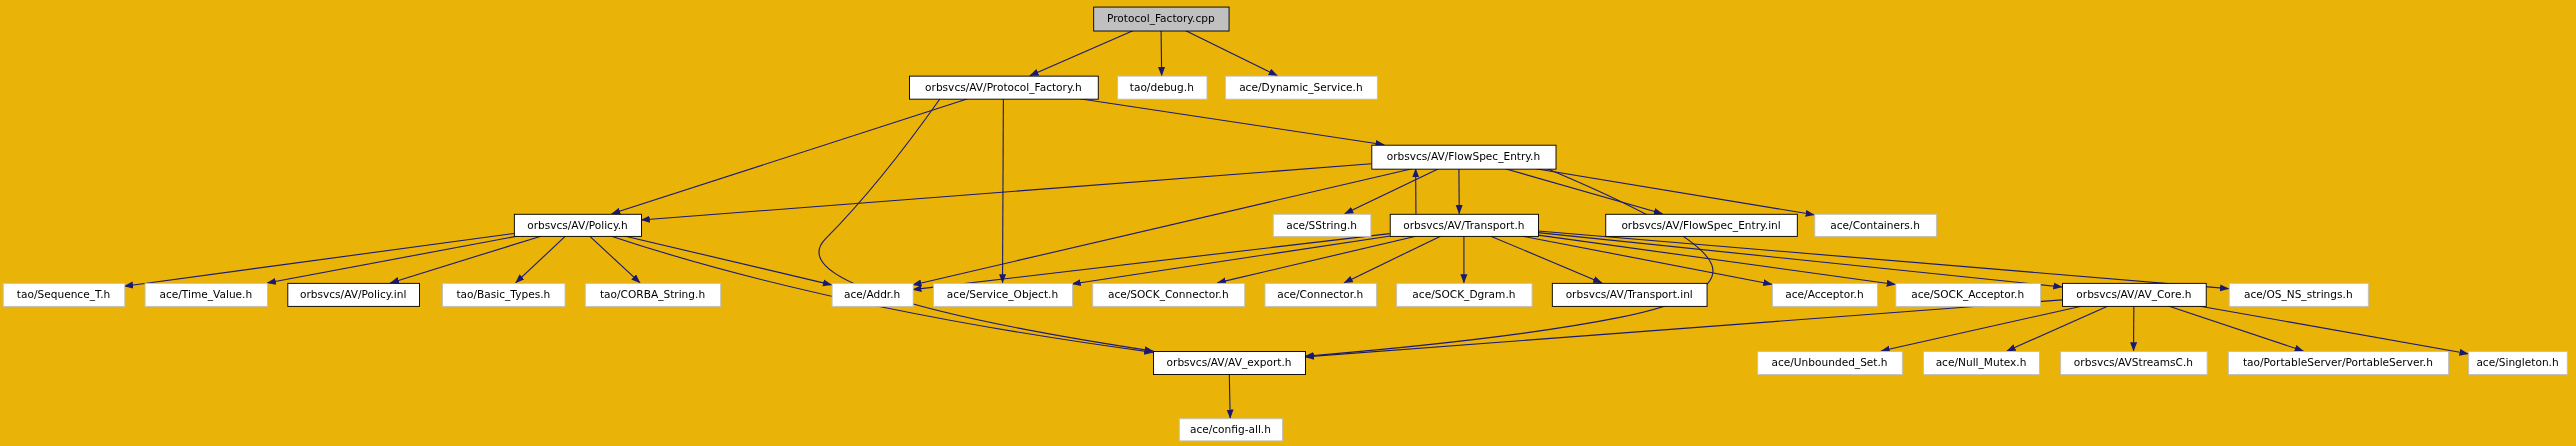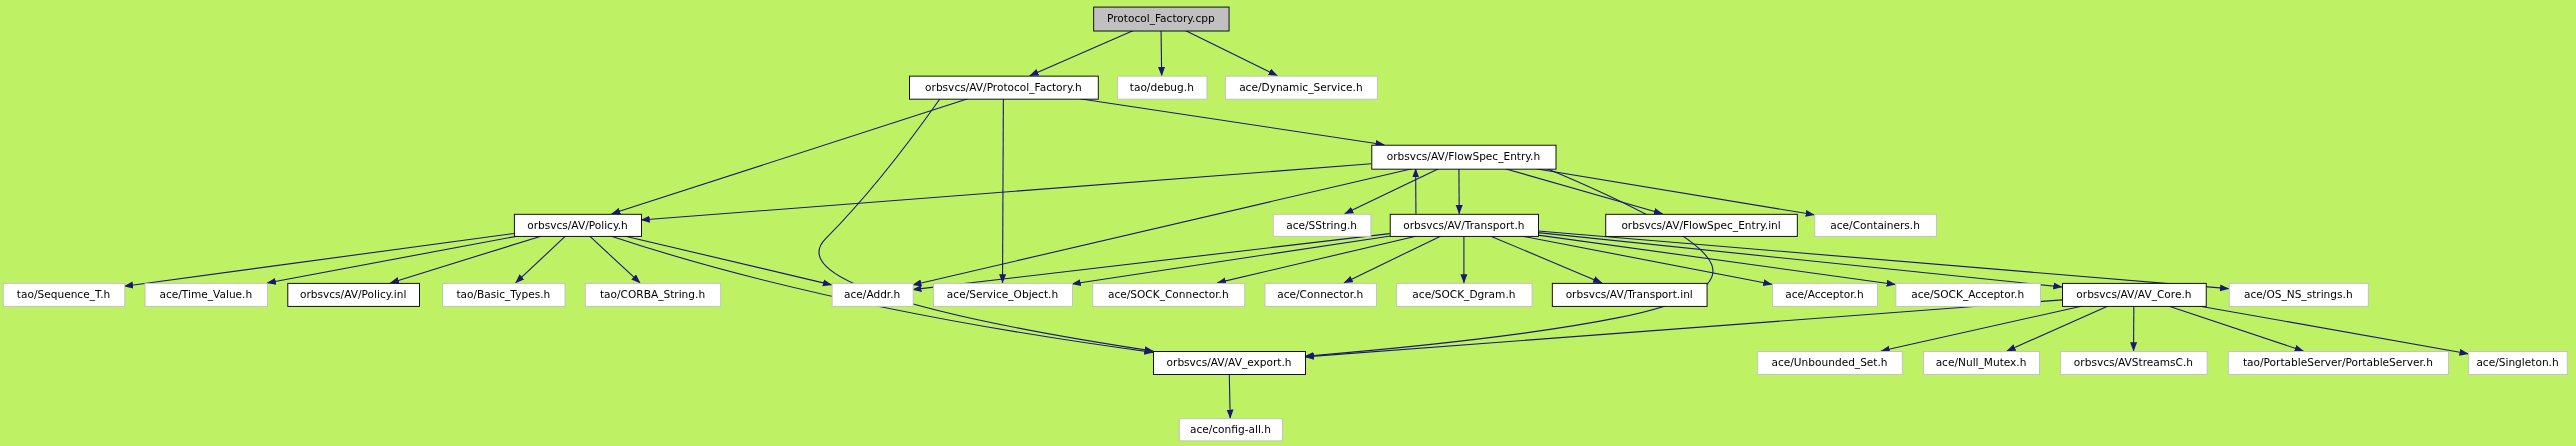--- a/index.html
+++ b/index.html
@@ -1,16 +1,16 @@
 <!DOCTYPE html>
 <html style="font-size:14.7px"><head>
 <meta charset="utf-8">
 <style>
   html,body{margin:0;padding:0;background:#ffffff;}
-  #canvas{position:relative;width:2576px;height:447px;background:#bef264;overflow:hidden;}
+  #canvas{position:relative;width:2576px;height:447px;background:#eab308;overflow:hidden;}
   svg{position:absolute;left:0;top:0;}
   .node-label{font-family:"DejaVu Sans","Liberation Sans",sans-serif;font-size:11.5px;fill:#000000;}
 </style>
 </head>
 <body>
 
 <div id="canvas">
   <svg id="graph-svg" width="2576" height="447" viewBox="0 0 2797 485" xmlns="http://www.w3.org/2000/svg">
       <defs>
         <marker id="arrow" markerWidth="11" markerHeight="10" refX="9.5" refY="4" orient="auto" markerUnits="userSpaceOnUse">

